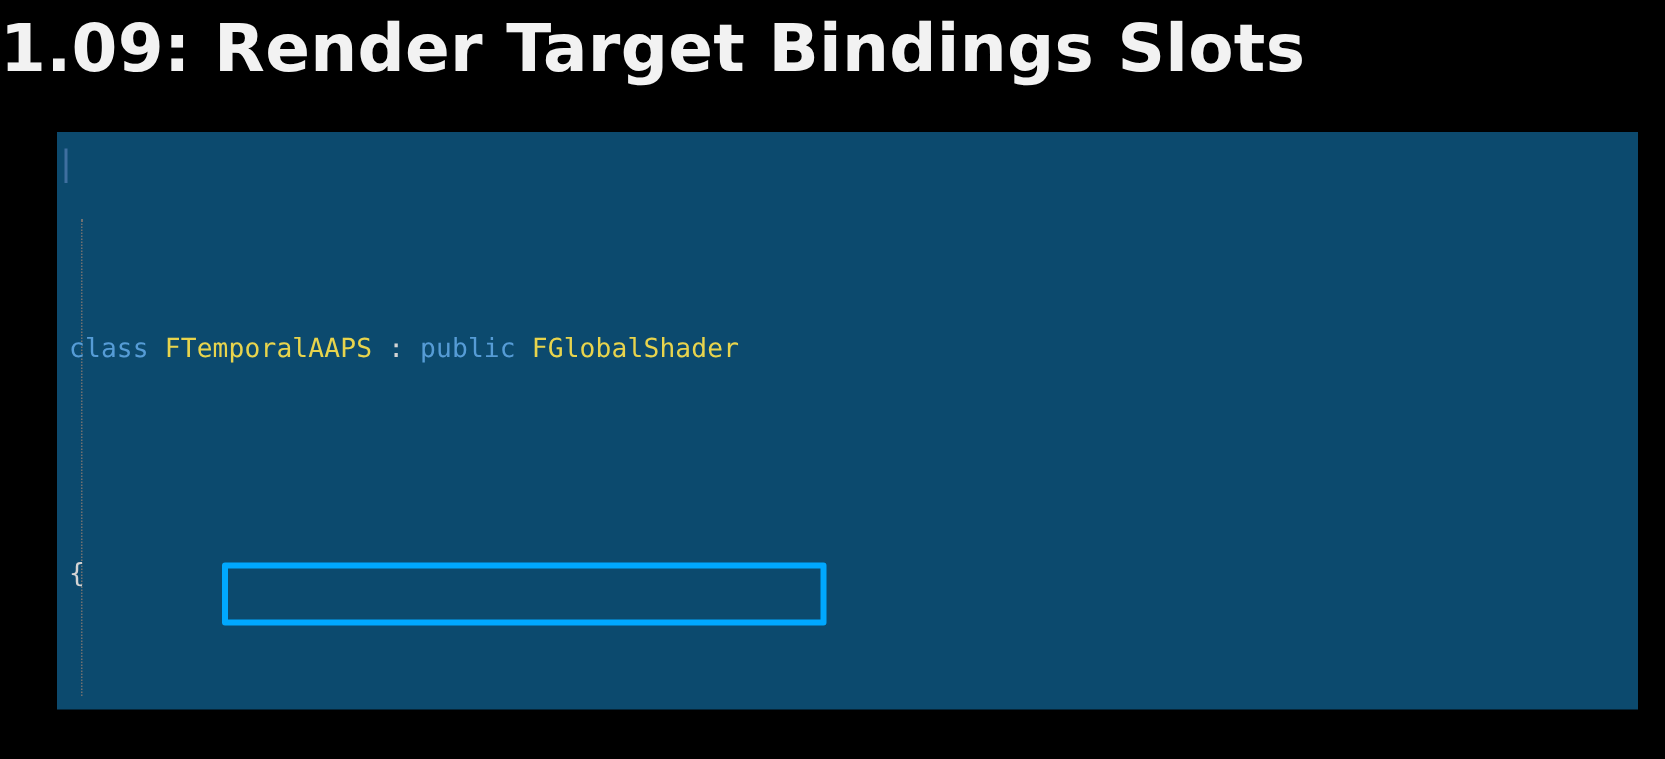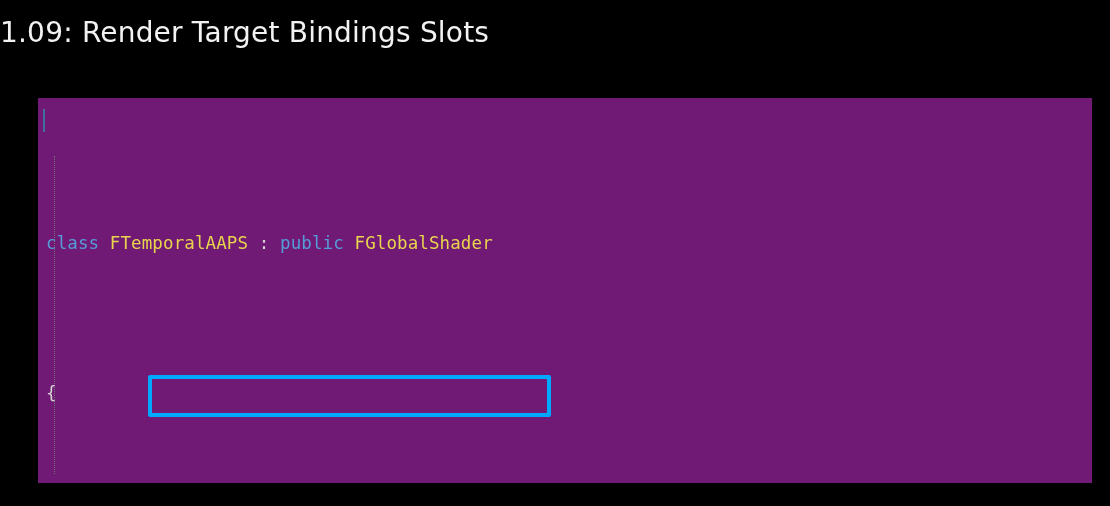--- a/index.html
+++ b/index.html
@@ -18,36 +18,36 @@
 
   
   #slide-title {
     position: absolute;
     left: 0px;
     top: 2px;
     width: 1060px;
     height: 62px;
     color: #f2f2f2;
     font-family: "DejaVu Sans", sans-serif;
-    font-size: 28px;
-    font-weight: 400;
+    font-size: 44px;
+    font-weight: 700;
     letter-spacing: 0.2px;
     line-height: 62px;
     white-space: nowrap;
     -webkit-font-smoothing: antialiased;
   }
 
   
   #code-panel {
     position: absolute;
     left: 38px;
-    top: 98px;
+    top: 88px;
     width: 1054px;
     height: 385px;
-    background: #701a75;
+    background: #0c4a6e;
     overflow: hidden;
   }
   #code-area {
     position: absolute;
     left: 0;
     top: 0;
     width: 1054px;
     height: 385px;
     font-family: "DejaVu Sans Mono", "Liberation Mono", monospace;
     font-size: 17.5px;

